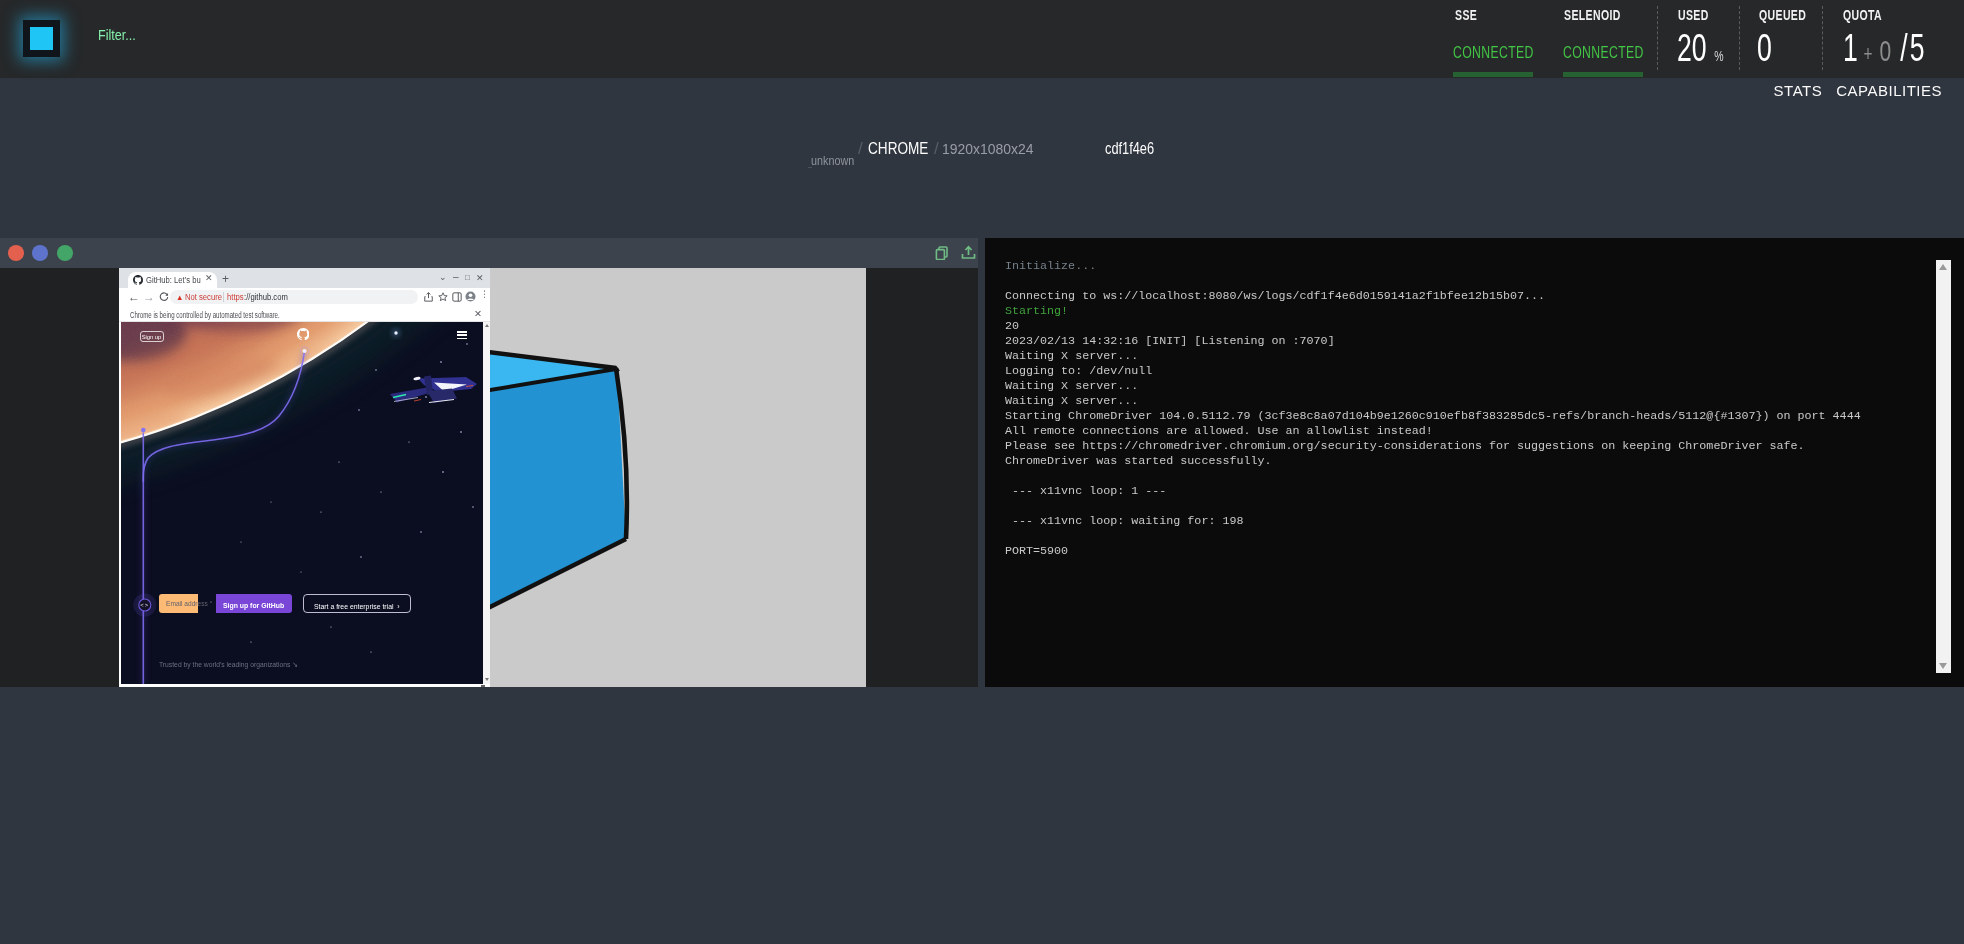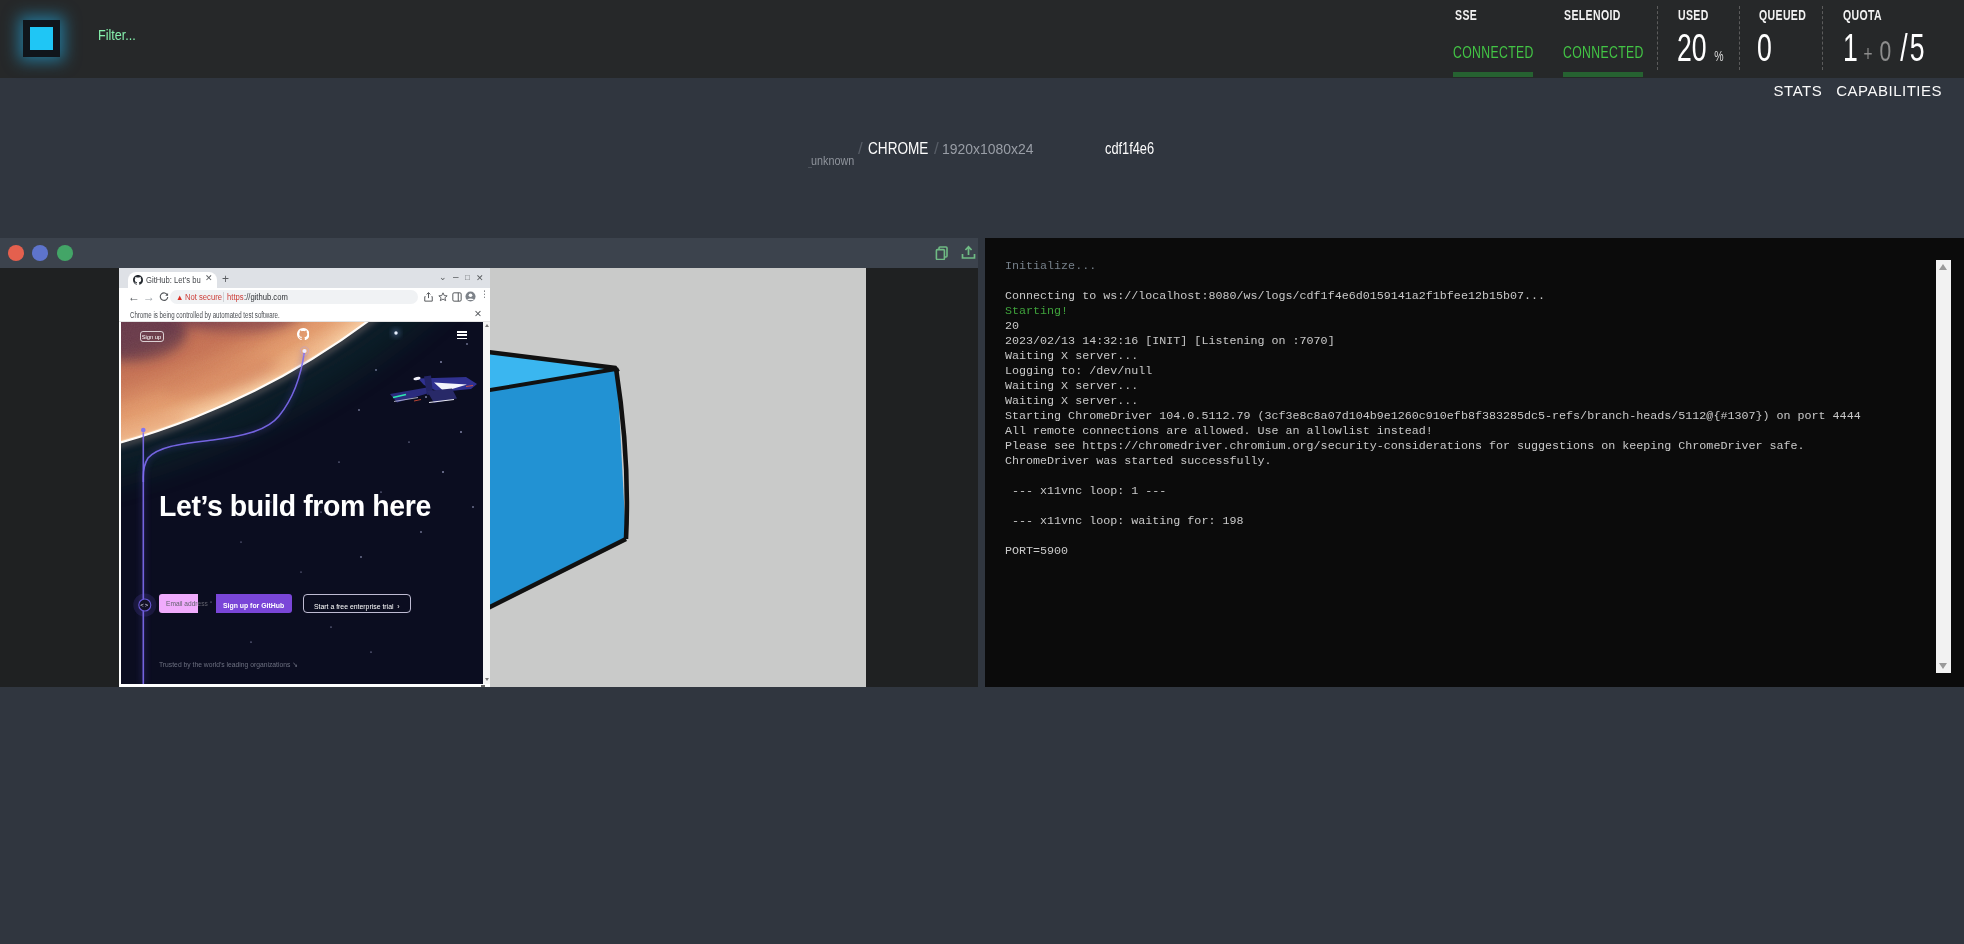--- a/index.html
+++ b/index.html
@@ -246,22 +246,21 @@
           <text x="23.8" y="285" font-size="5.8" fill="#efedff" text-anchor="middle" font-family="Liberation Mono, monospace" letter-spacing="1">&lt;&gt;</text>
         </svg>
 
         <div class="abs" style="left:18.5px;top:8.5px;width:24px;height:11px;border:1px solid rgba(255,255,255,.75);border-radius:3px;text-align:center;white-space:nowrap;font-size:5.8px;color:#fff;line-height:10.5px">Sign up</div>
         <svg class="abs" style="left:175.5px;top:5.5px" width="12.5" height="12.5" viewBox="0 0 16 16">
             <path fill="#fff" d="M8 0C3.58 0 0 3.58 0 8c0 3.54 2.29 6.53 5.47 7.59.4.07.55-.17.55-.38 0-.19-.01-.82-.01-1.49-2.01.37-2.53-.49-2.69-.94-.09-.23-.48-.94-.82-1.13-.28-.15-.68-.52-.01-.53.63-.01 1.08.58 1.23.82.72 1.21 1.87.87 2.33.66.07-.52.28-.87.51-1.07-1.78-.2-3.64-.89-3.64-3.95 0-.87.31-1.59.82-2.15-.08-.2-.36-1.02.08-2.12 0 0 .67-.21 2.2.82.64-.18 1.32-.27 2-.27s1.36.09 2 .27c1.53-1.04 2.2-.82 2.2-.82.44 1.1.16 1.92.08 2.12.51.56.82 1.27.82 2.15 0 3.07-1.87 3.75-3.65 3.95.29.25.54.73.54 1.48 0 1.07-.01 1.93-.01 2.2 0 .21.15.46.55.38A8.01 8.01 0 0 0 16 8c0-4.42-3.58-8-8-8z"></path>
           </svg>
         <div class="abs" style="left:336px;top:9px;width:10px;height:1.6px;background:#fff"></div>
         <div class="abs" style="left:336px;top:12.4px;width:10px;height:1.6px;background:#fff"></div>
         <div class="abs" style="left:336px;top:15.8px;width:10px;height:1.6px;background:#fff"></div>
-        <div class="abs" style="left:38px;top:167.5px;font-size:29px;font-weight:bold;color:#fff;white-space:nowrap"><span class="cx" style="transform:scaleX(.98);letter-spacing:-.4px">Let’s build from here</span></div>
-        <div class="abs" style="left:38px;top:272px;width:39px;height:18.5px;background:#f0abfc;border-radius:3px 0 0 3px">
+        <div class="abs" style="left:38px;top:272px;width:39px;height:18.5px;background:#fdba74;border-radius:3px 0 0 3px">
           <span class="abs" style="left:7px;top:5px;font-size:7.5px;color:#62626e;white-space:nowrap"><span class="cx" style="transform:scaleX(.88)">Email address</span></span>
         </div>
         <div class="abs" style="left:94.5px;top:272px;width:76px;height:18.5px;background:#7a46d8;border-radius:0 3px 3px 0;text-align:center">
           <span style="font-size:8px;line-height:18.5px;color:#fff;font-weight:bold"><span class="cx" style="transform:scaleX(.86);transform-origin:50% 50%">Sign up for GitHub</span></span>
         </div>
         <div class="abs" style="left:182px;top:272px;width:107.5px;height:18.5px;border:1px solid rgba(235,231,255,.8);border-radius:4px;text-align:center;white-space:nowrap">
           <span style="font-size:8px;line-height:17px;color:#fff;font-weight:normal"><span class="cx" style="transform:scaleX(.86);transform-origin:50% 50%">Start a free enterprise trial &nbsp;›</span></span>
         </div>
         <div class="abs" style="left:38px;top:338px;font-size:7.5px;color:#6d7080;white-space:nowrap"><span class="cx" style="transform:scaleX(.9)">Trusted by the world’s leading organizations ↘</span></div>
       </div>

